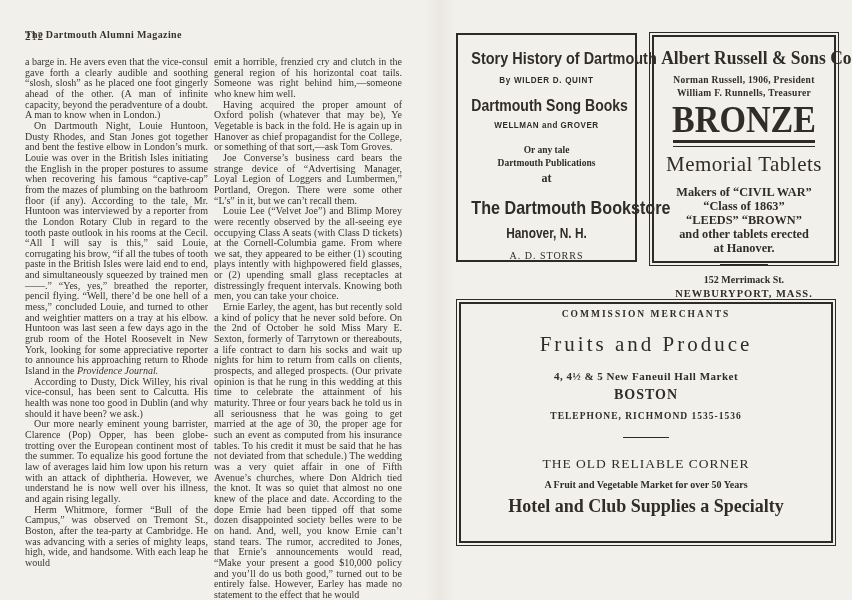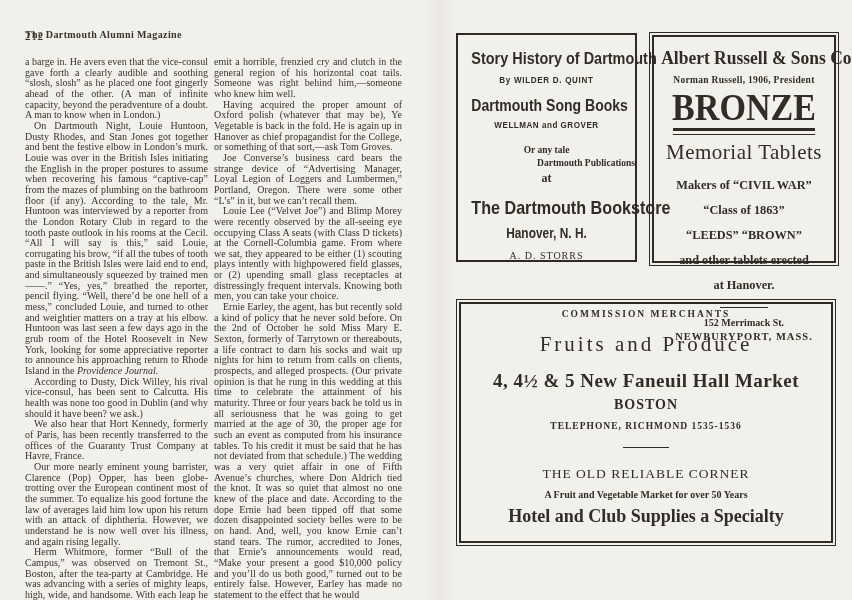--- a/index.html
+++ b/index.html
@@ -33,61 +33,60 @@
   .cond{transform:scaleX(.85);transform-origin:50% 50%;white-space:nowrap;}
   .cond92{transform:scaleX(.92);transform-origin:50% 50%;white-space:nowrap;}
   .gothic{font-family:"Liberation Sans", sans-serif;font-weight:bold;}
   
   .ad-bookstore{left:456px;top:33px;width:181px;height:229px;box-sizing:border-box;}
   .bk1{font-size:17px;margin-top:14px !important;}
   .bk2{font-size:9.5px;letter-spacing:.8px;margin-top:5px !important;}
   .bk3{font-size:16.5px;margin-top:11px !important;}
   .bk4{font-size:9.5px;letter-spacing:.6px;margin-top:4px !important;}
   .bk5{font-size:9.5px;font-weight:bold;margin-top:15px !important;}
-  .bk6{font-size:9.5px;font-weight:bold;margin-top:3px !important;text-align:right;}
+  .bk6{font-size:9.5px;font-weight:bold;margin-top:3px !important;}
   .bk7{font-size:12px;font-weight:bold;margin-top:3px !important;}
   .bk8{font-size:19px;margin-top:11px !important;}
   .bk9{font-size:14px;margin-top:6px !important;}
   .bk10{font-size:10px;letter-spacing:1px;margin-top:9px !important;}
   
   .ad-bronze{left:649px;top:32px;width:190px;height:234px;box-sizing:border-box;}
   .br1{font-size:19px;font-weight:bold;margin-top:10px !important;}
   .br2{font-size:9.5px;font-weight:bold;letter-spacing:.3px;margin-top:5px !important;line-height:12.5px;}
   .br3{font-size:9.5px;font-weight:bold;letter-spacing:.3px;line-height:12.5px;}
   .br4{font-size:37px;font-weight:bold;line-height:38px;margin-top:2px !important;}
   .rule-double{width:142px;margin:1px auto 0 !important;border-top:3px solid #2e2b25;border-bottom:1px solid #2e2b25;height:3px;}
   .br5{font-size:21px;margin-top:5px !important;letter-spacing:.5px;}
-  .br6{font-size:12.3px;font-weight:bold;line-height:25px;margin-top:8px !important;padding:0 22px;}
+  .br6{font-size:12.3px;font-weight:bold;line-height:14px;margin-top:8px !important;padding:0 22px;}
   .rule-small{width:48px;margin:9px auto 0 !important;border-top:1.5px solid #2e2b25;height:0;}
   .br7{font-size:10px;font-weight:bold;margin-top:9px !important;}
   .br8{font-size:10.5px;font-weight:bold;letter-spacing:1px;margin-top:3px !important;}
   
   .ad-allenhurd{left:456px;top:299px;width:380px;height:247px;box-sizing:border-box;}
   .ah1{font-size:25px;letter-spacing:4px;margin-top:20px !important;}
   .ah2{font-size:9.5px;font-weight:bold;letter-spacing:2px;margin-top:5px !important;}
   .ah3{font-size:21px;letter-spacing:3px;margin-top:13px !important;text-align:center;}
-  .ah4{font-size:19px;font-weight:bold;letter-spacing:.5px;margin-top:13px !important;}
+  .ah4{font-size:11px;font-weight:bold;letter-spacing:.5px;margin-top:13px !important;}
   .ah5{font-size:14px;letter-spacing:1px;font-weight:bold;margin-top:5px !important;}
   .ah6{font-size:9.5px;font-weight:bold;letter-spacing:1px;margin-top:8px !important;}
   .ah-rule{width:46px;margin:16px auto 0 !important;border-top:1px solid #2e2b25;height:0;}
   .ah7{font-size:13.5px;letter-spacing:1px;margin-top:18px !important;}
   .ah8{font-size:10px;font-weight:bold;margin-top:7px !important;}
   .ah9{font-size:18px;font-weight:bold;margin-top:6px !important;}
 </style>
 </head>
 <body>
 
 <span class="pagenum">212</span>
 <div class="magtitle">The Dartmouth Alumni Magazine</div>
 
 <div class="col col1">
   <p class="noindent">a barge in.  He avers even that the vice-consul gave forth a clearly audible and soothing “slosh, slosh” as he placed one foot gingerly ahead of the other.  (A man of infinite capacity, beyond the peradventure of a doubt. A man to know when in London.)</p>
   <p><span>On Dartmouth Night, Louie Huntoon, Dusty Rhodes, and Stan Jones got together and bent the festive elbow in London’s murk.  Louie was over in the British Isles initiating the English in the proper postures to assume when recovering his famous “captive-cap” from the mazes of plumbing on the bathroom floor (if any).  According to the tale, Mr. Huntoon was interviewed by a reporter from the London Rotary Club in regard to the tooth paste outlook in his rooms at the Cecil.  “All I will say is this,” said Louie, corrugating his brow, “if all the tubes of tooth paste in the British Isles were laid end to end, and simultaneously squeezed by trained men——.”  “Yes, yes,” breathed the reporter, pencil flying.  “Well, there’d be one hell of a mess,” concluded Louie, and turned to other and weightier matters on a tray at his elbow.  Huntoon was last seen a few days ago in the grub room of the Hotel Roosevelt in New York, looking for some appreciative reporter to announce his approaching return to Rhode Island in the</span> <span class="ital">Providence Journal.</span></p>
   <p>According to Dusty, Dick Willey, his rival vice-consul, has been sent to Calcutta.  His health was none too good in Dublin (and why should it have been? we ask.)</p>
-  <p>We also hear that Hort Kennedy, formerly of Paris, has been recently transferred to the offices of the Guaranty Trust Company at Havre, France.</p>
   <p>Our more nearly eminent young barrister, Clarence (Pop) Opper, has been globe-trotting over the European continent most of the summer.  To equalize his good fortune the law of averages laid him low upon his return with an attack of diphtheria.  However, we understand he is now well over his illness, and again rising legally.</p>
   <p>Herm Whitmore, former “Bull of the Campus,” was observed on Tremont St., Boston, after the tea-party at Cambridge.  He was advancing with a series of mighty leaps, high, wide, and handsome.  With each leap he would</p>
 </div>
 
 <div class="col col2">
   <p class="noindent">emit a horrible, frenzied cry and clutch in the general region of his horizontal coat tails. Someone was right behind him,—someone who knew him well.</p>
   <p>Having acquired the proper amount of Oxford polish (whatever that may be), Ye Vegetable is back in the fold.  He is again up in Hanover as chief propagandist for the College, or something of that sort,—ask Tom Groves.</p>
   <p>Joe Converse’s business card bears the strange device of “Advertising Manager, Loyal Legion of Loggers and Lumbermen,” Portland, Oregon.  There were some other “L’s” in it, but we can’t recall them.</p>
   <p>Louie Lee (“Velvet Joe”) and Blimp Morey were recently observed by the all-seeing eye occupying Class A seats (with Class D tickets) at the Cornell-Columbia game.  From where we sat, they appeared to be either (1) scouting plays intently with highpowered field glasses, or (2) upending small glass receptacles at distressingly frequent intervals.  Knowing both men, you can take your choice.</p>
   <p>Ernie Earley, the agent, has but recently sold a kind of policy that he never sold before.  On the 2nd of October he sold Miss Mary E. Sexton, formerly of Tarrytown or thereabouts, a life contract to darn his socks and wait up nights for him to return from calls on clients, prospects, and alleged prospects.  (Our private opinion is that he rung in this wedding at this time to celebrate the attainment of his maturity. Three or four years back he told us in all seriousness that he was going to get married at the age of 30, the proper age for such an event as computed from his insurance tables.  To his credit it must be said that he has not deviated from that schedule.)  The wedding was a very quiet affair in one of Fifth Avenue’s churches, where Don Aldrich tied the knot.  It was so quiet that almost no one knew of the place and date.  According to the dope Ernie had been tipped off that some dozen disappointed society belles were to be on hand.  And, well, you know Ernie can’t stand tears.  The rumor, accredited to Jones, that Ernie’s announcements would read, “Make your present a good $10,000 policy and you’ll do us both good,” turned out to be entirely false.  However, Earley has made no statement to the effect that he would</p>
@@ -103,20 +102,21 @@
   <div class="bk7">at</div>
   <div class="gothic cond bk8">The Dartmouth Bookstore</div>
   <div class="gothic cond bk9">Hanover, N. H.</div>
   <div class="bk10">A. D. STORRS</div>
 </div>
 
 <div class="ad ad-double ad-bronze">
   <div class="inner">
     <div class="cond92 br1">Albert Russell &amp; Sons Co.</div>
     <div class="br2">Norman Russell, 1906, President</div>
+    <div class="br3">William F. Runnells, Treasurer</div>
     <div class="cond92 br4">BRONZE</div>
     <div class="rule-double"></div>
     <div class="br5">Memorial Tablets</div>
     <div class="br6">Makers of “CIVIL WAR”  “Class of 1863”  “LEEDS”  “BROWN”  and other tablets erected at Hanover.</div>
     <div class="rule-small"></div>
     <div class="br7">152 Merrimack St.</div>
     <div class="br8">NEWBURYPORT, MASS.</div>
   </div>
 </div>
 

